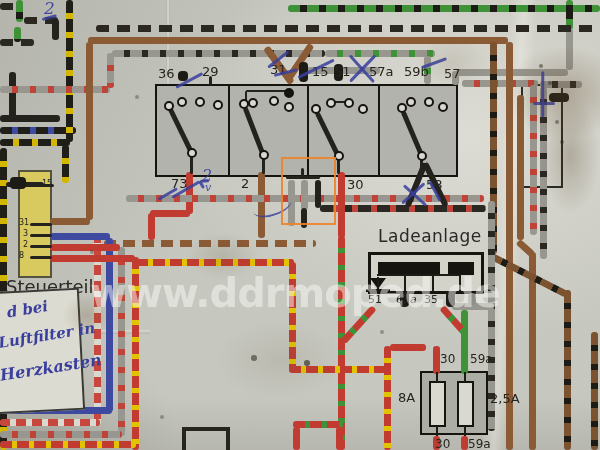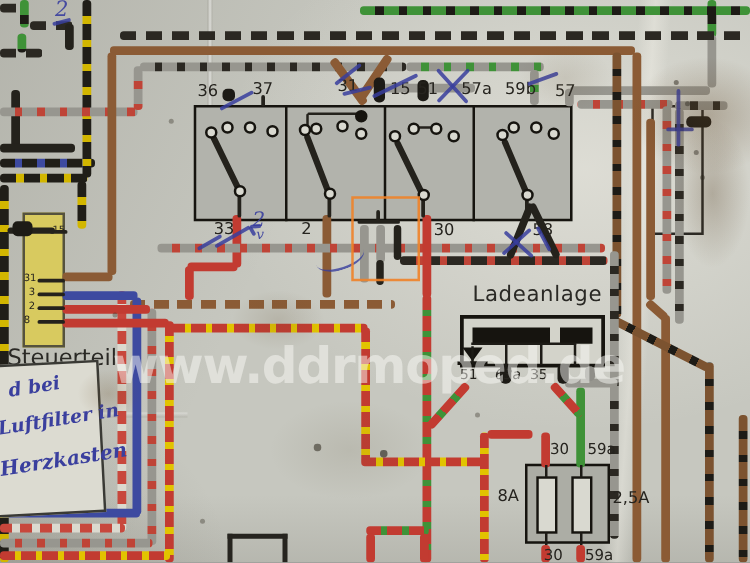--- a/index.html
+++ b/index.html
@@ -261,28 +261,28 @@
       <div class="blob" style="left: 299px; top: 62px; width: 9px; height: 20px;"></div>
       <div class="blob" style="left: 334px; top: 64px; width: 9px; height: 17px;"></div>
       <div class="blob" style="left: 10px; top: 177px; width: 16px; height: 12px;"></div>
       <div class="blob" style="left: 400px; top: 291px; width: 9px; height: 16px;"></div>
       <div class="blob" style="left: 446px; top: 291px; width: 9px; height: 16px;"></div>
       <div class="blob gry" style="left: 468px; top: 293px; width: 8px; height: 12px;"></div>
       <div class="blob" style="left: 549px; top: 93px; width: 20px; height: 9px;"></div>
     </div>
   <div id="labels" class="layer">
       <div class="lbl" style="left: 158px; top: 67px; font-size: 13px;">36</div>
-      <div class="lbl" style="left: 202px; top: 65px; font-size: 13px;">37</div>
+      <div class="lbl" style="left: 202px; top: 65px; font-size: 13px;">29</div>
       <div class="lbl" style="left: 270px; top: 63px; font-size: 13px;">31</div>
       <div class="lbl" style="left: 312px; top: 65px; font-size: 13px;">15</div>
       <div class="lbl" style="left: 334px; top: 65px; font-size: 13px;">51</div>
       <div class="lbl" style="left: 369px; top: 65px; font-size: 13px;">57a</div>
       <div class="lbl" style="left: 404px; top: 65px; font-size: 13px;">59b</div>
       <div class="lbl" style="left: 444px; top: 67px; font-size: 13px;">57</div>
-      <div class="lbl" style="left: 171px; top: 177px; font-size: 13px;">33</div>
+      <div class="lbl" style="left: 171px; top: 177px; font-size: 13px;">73</div>
       <div class="lbl" style="left: 241px; top: 177px; font-size: 13px;">2</div>
       <div class="lbl" style="left: 347px; top: 178px; font-size: 13px;">30</div>
       <div class="lbl" style="left: 426px; top: 178px; font-size: 13px;">58</div>
       <div class="lbl" style="left: 368px; top: 294px; font-size: 11px;">51</div>
       <div class="lbl" style="left: 396px; top: 294px; font-size: 11px; font-style: italic;">63a</div>
       <div class="lbl" style="left: 424px; top: 294px; font-size: 11px;">35</div>
       <div class="lbl" style="left: 440px; top: 353px; font-size: 12px;">30</div>
       <div class="lbl" style="left: 470px; top: 353px; font-size: 12px;">59a</div>
       <div class="lbl" style="left: 398px; top: 391px; font-size: 13px;">8A</div>
       <div class="lbl" style="left: 490px; top: 392px; font-size: 13px;">2,5A</div>

